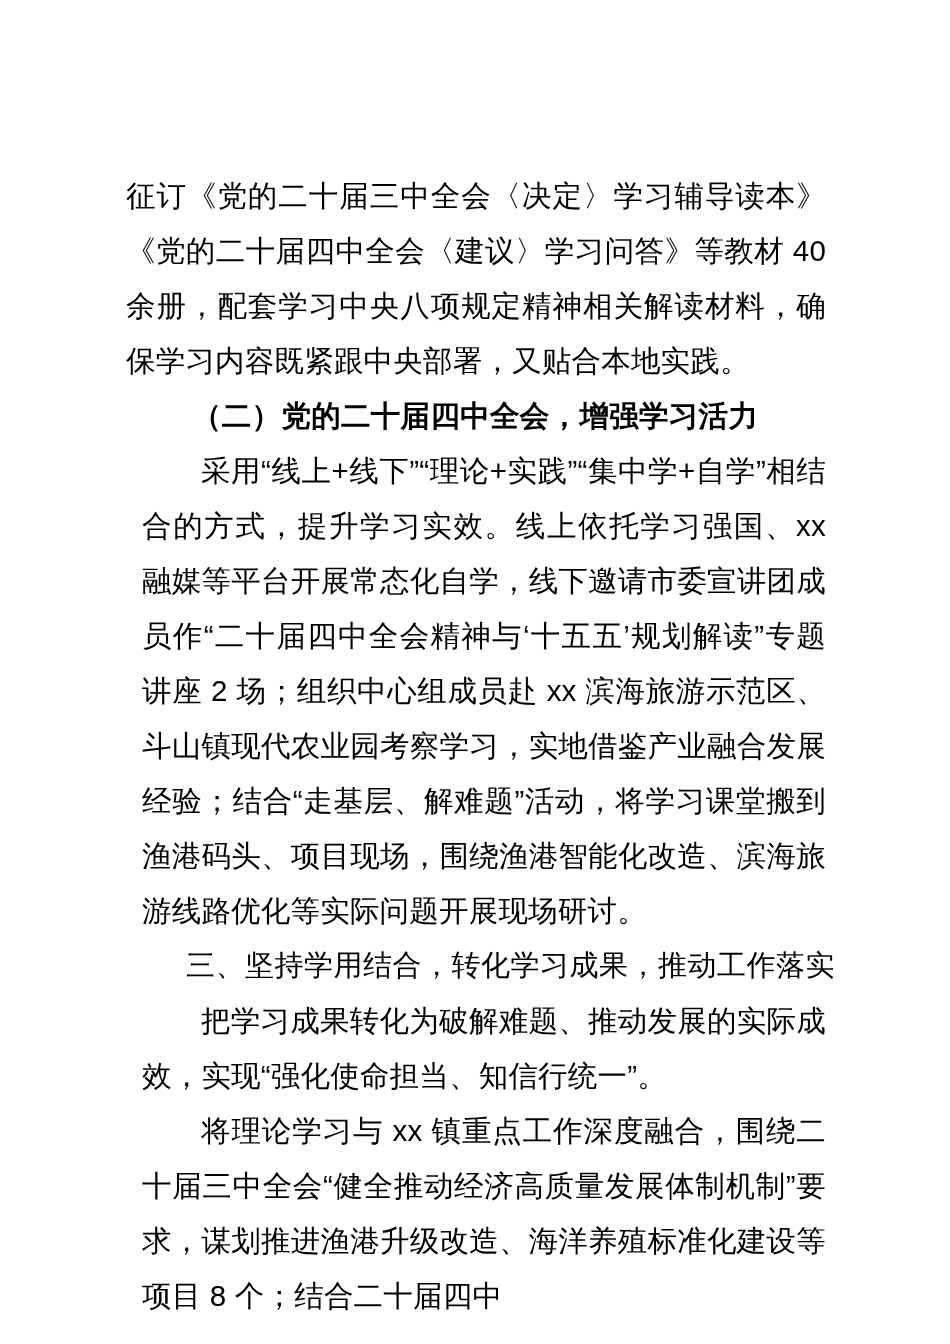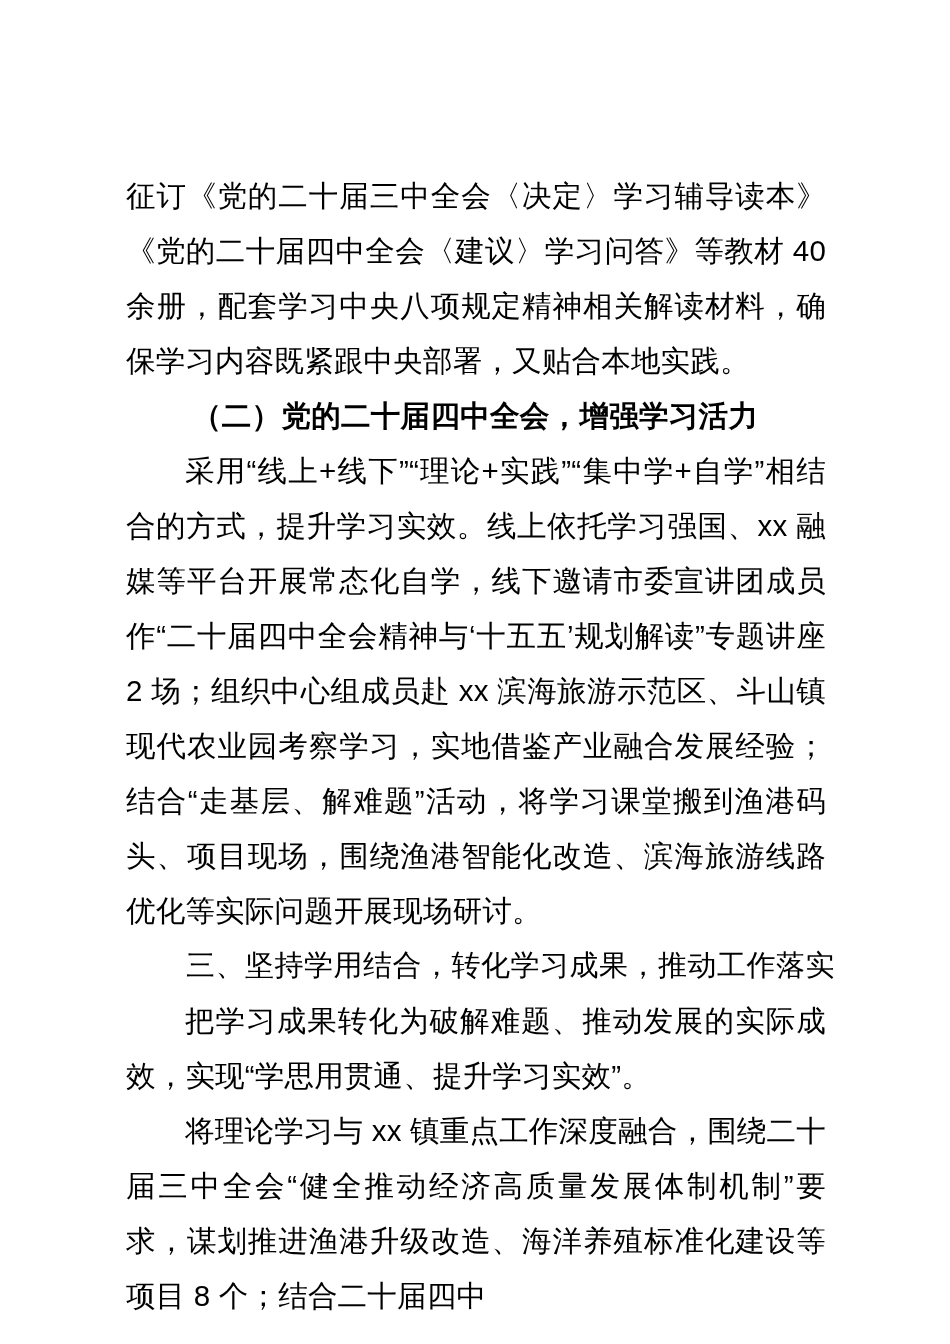--- a/index.html
+++ b/index.html
@@ -41,20 +41,21 @@
     text-justify: inter-ideograph;
     margin: 0;
     color: #000000;
     font-weight: 400;
     font-family: "Liberation Sans", "DejaVu Sans", sans-serif;
   }
 
   
   .para.indent {
     text-indent: 59px;
+    margin-left: 16px;
   }
 
   .para.cont {
     text-indent: 0;
   }
 
   
   .heading-bold {
     font-size: 29.5px;
     line-height: 55px;
@@ -85,19 +86,19 @@
   <div class="doc-body">
 
     <p class="para cont">征订《党的二十届三中全会〈决定〉学习辅导读本》《党的二十届四中全会〈建议〉学习问答》等教材 40 余册，配套学习中央八项规定精神相关解读材料，确保学习内容既紧跟中央部署，又贴合本地实践。</p>
 
     <p class="heading-bold">（二）党的二十届四中全会，增强学习活力</p>
 
     <p class="para indent">采用“线上+线下”“理论+实践”“集中学+自学”相结合的方式，提升学习实效。线上依托学习强国、xx 融媒等平台开展常态化自学，线下邀请市委宣讲团成员作“二十届四中全会精神与‘十五五’规划解读”专题讲座 2 场；组织中心组成员赴 xx 滨海旅游示范区、斗山镇现代农业园考察学习，实地借鉴产业融合发展经验；结合“走基层、解难题”活动，将学习课堂搬到渔港码头、项目现场，围绕渔港智能化改造、滨海旅游线路优化等实际问题开展现场研讨。</p>
 
     <p class="heading-section">三、坚持学用结合，转化学习成果，推动工作落实</p>
 
-    <p class="para indent">把学习成果转化为破解难题、推动发展的实际成效，实现“学思用贯通、提升学习实效”。</p>
+    <p class="para indent">把学习成果转化为破解难题、推动发展的实际成效，实现“强化使命担当、知信行统一”。</p>
 
 
     <p class="para indent">将理论学习与 xx 镇重点工作深度融合，围绕二十届三中全会“健全推动经济高质量发展体制机制”要求，谋划推进渔港升级改造、海洋养殖标准化建设等项目 8 个；结合二十届四中</p>
 
   </div>
 </div>
 
 </body></html>

